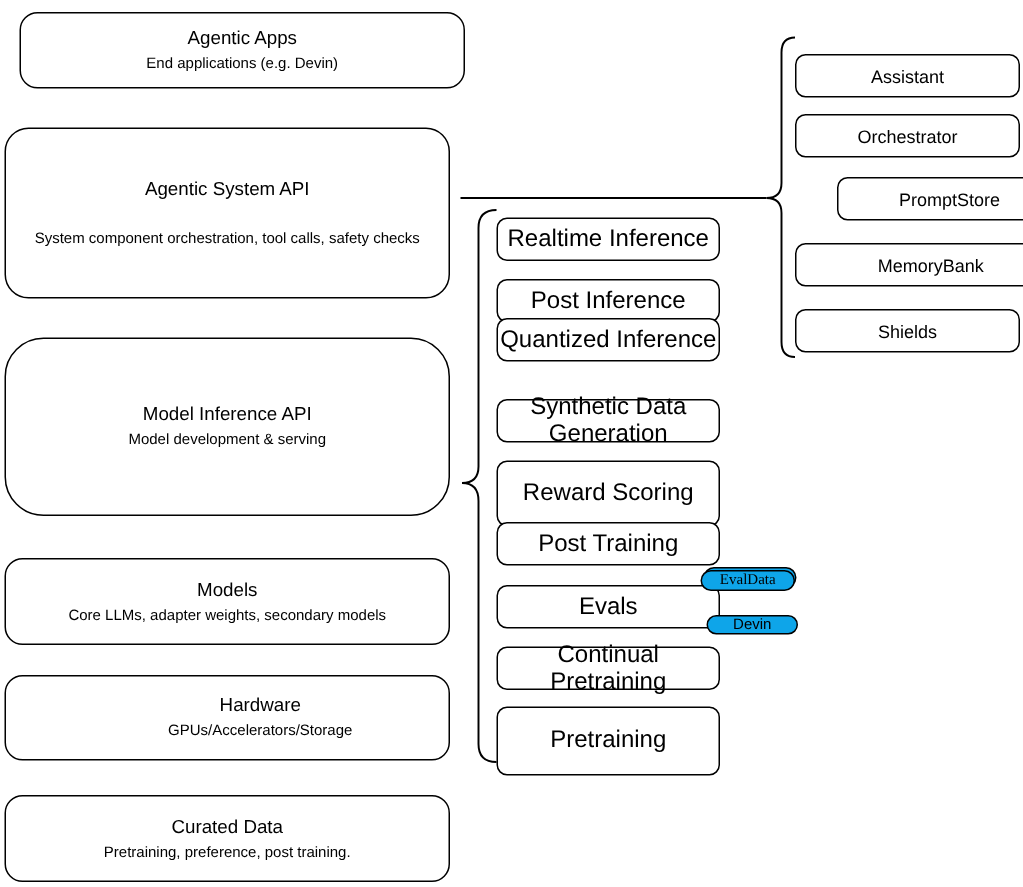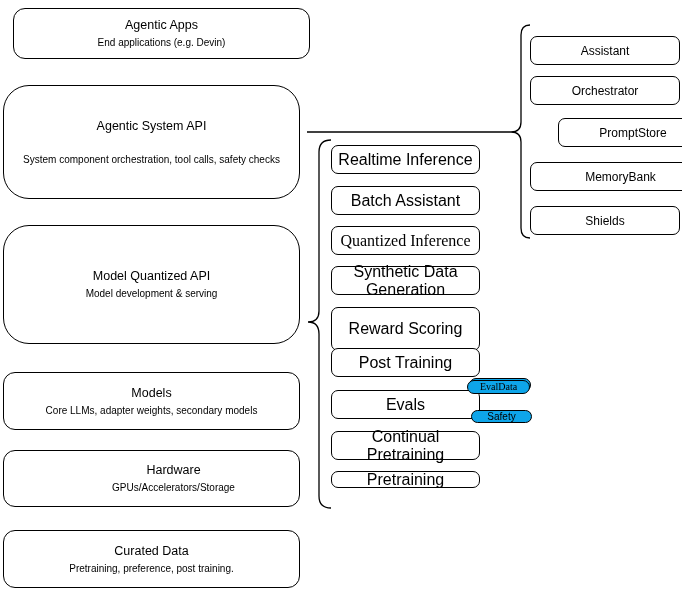--- a/index.html
+++ b/index.html
@@ -52,58 +52,58 @@
     <path d="M 331 140 Q 319 140 319 152 L 319 311 Q 319 322 308 322 Q 319 322 319 334 L 319 496 Q 319 508 331 508" fill="none" stroke="#000000" stroke-width="1.3"></path>
 
     <path d="M 530 25 Q 521 25 521 35 L 521 122 Q 521 132 511 132 Q 521 132 521 142 L 521 228 Q 521 238 530 238" fill="none" stroke="#000000" stroke-width="1.3"></path>
   </svg>
 
   <div class="node layer-node" style="left:13px; top:8px; width:297px; height:51px; border-radius:12px;">
     <div class="title">Agentic Apps</div>
     <div class="subtitle">End applications (e.g. Devin)</div>
   </div>
 
-  <div class="node layer-node" style="left:3px; top:85px; width:297px; height:114px; border-radius:26px;gap:16px;">
+  <div class="node layer-node" style="left:3px; top:85px; width:297px; height:114px; border-radius:16px;gap:16px;">
     <div class="title">Agentic System API</div>
     <div class="subtitle">System component orchestration, tool calls, safety checks</div>
   </div>
 
   <div class="node layer-node" style="left:3px; top:225px; width:297px; height:119px; border-radius:26px;">
-    <div class="title">Model Quantized API</div>
+    <div class="title">Model Inference API</div>
     <div class="subtitle">Model development &amp; serving</div>
   </div>
 
   <div class="node layer-node" style="left:3px; top:372px; width:297px; height:58px; border-radius:12px;">
     <div class="title">Models</div>
     <div class="subtitle">Core LLMs, adapter weights, secondary models</div>
   </div>
 
   <div class="node layer-node" style="left:3px; top:450px; width:297px; height:57px; border-radius:12px;padding-left:44px;">
     <div class="title">Hardware</div>
     <div class="subtitle">GPUs/Accelerators/Storage</div>
   </div>
 
   <div class="node layer-node" style="left:3px; top:530px; width:297px; height:58px; border-radius:12px;">
     <div class="title">Curated Data</div>
     <div class="subtitle">Pretraining, preference, post training.</div>
   </div>
 
   <div class="node svc-node" style="left:331px; top:145px; width:149px; height:29px;">Realtime Inference</div>
-  <div class="node svc-node" style="left:331px; top:186px; width:149px; height:29px;">Batch Assistant</div>
-  <div class="node svc-node" style="left:331px; top:226px; width:149px; height:29px;font-family:Liberation Serif, serif;">Quantized Inference</div>
+  <div class="node svc-node" style="left:331px; top:186px; width:149px; height:29px;">Post Inference</div>
+  <div class="node svc-node" style="left:331px; top:212px; width:149px; height:29px;">Quantized Inference</div>
   <div class="node svc-node" style="left:331px; top:266px; width:149px; height:29px;">Synthetic Data Generation</div>
   <div class="node svc-node" style="left:331px; top:307px; width:149px; height:44px;">Reward Scoring</div>
   <div class="node svc-node" style="left:331px; top:348px; width:149px; height:29px;">Post Training</div>
   <div class="node svc-node" style="left:331px; top:390px; width:149px; height:29px;">Evals</div>
   <div class="node svc-node" style="left:331px; top:431px; width:149px; height:29px;">Continual Pretraining</div>
-  <div class="node svc-node" style="left:331px; top:471px; width:149px; height:17px;">Pretraining</div>
+  <div class="node svc-node" style="left:331px; top:471px; width:149px; height:46px;">Pretraining</div>
 
   <div class="pill" style="left:469px; top:378px; width:62px; height:13.5px;">Harness</div>
   <div class="pill" style="left:467px; top:380px; width:63px; height:13.5px;font-family:Liberation Serif, serif;">EvalData</div>
-  <div class="pill" style="left:471px; top:409.5px; width:61px; height:13.5px;">Safety</div>
+  <div class="pill" style="left:471px; top:409.5px; width:61px; height:13.5px;">Devin</div>
 
   <div class="node comp-node" style="left:530px; top:36px; width:150px; height:29px;">Assistant</div>
   <div class="node comp-node" style="left:530px; top:76px; width:150px; height:29px;">Orchestrator</div>
   <div class="node comp-node" style="left:530px; top:118px; width:150px; height:29px;margin-left:28px;">PromptStore</div>
   <div class="node comp-node" style="left:530px; top:162px; width:181px; height:29px;">MemoryBank</div>
   <div class="node comp-node" style="left:530px; top:206px; width:150px; height:29px;">Shields</div>
 
 </div>
 
 </body></html>

